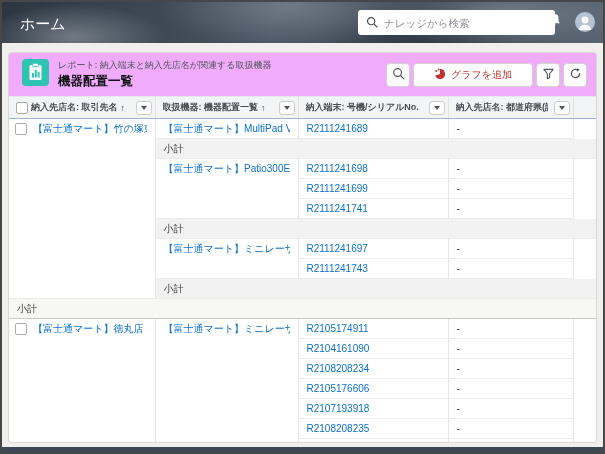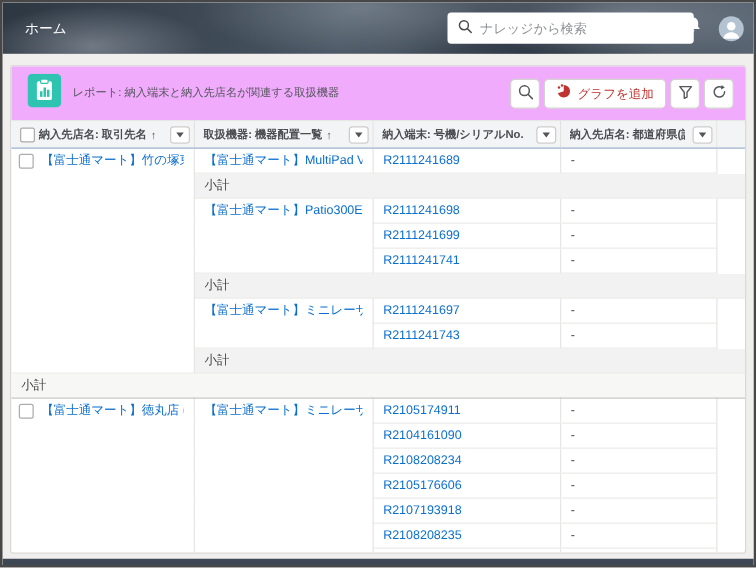--- a/index.html
+++ b/index.html
@@ -10,21 +10,21 @@
 
   
   .topbar{ position:relative; height:41px;
     background:
       radial-gradient(ellipse 140px 50px at 12% 85%, rgba(160,168,178,.55), transparent 65%),
       radial-gradient(ellipse 220px 70px at 48% 10%, rgba(150,160,172,.5), transparent 60%),
       radial-gradient(ellipse 200px 60px at 83% 30%, rgba(170,180,190,.45), transparent 60%),
       radial-gradient(ellipse 160px 60px at 70% 95%, rgba(40,50,62,.6), transparent 65%),
       linear-gradient(100deg,#2d3742,#4a5563 45%,#3a4450 75%,#5a6573);
   }
-  .home-link{ position:absolute; left:18px; top:13px; color:#fff; font-size:11px; cursor:pointer; }
+  .home-link{ position:absolute; left:18px; top:13px; color:#fff; font-size:15px; cursor:pointer; }
   .searchbox{ position:absolute; left:356px; top:8px; width:197px; height:25px; background:#fff;
               border-radius:3px; display:flex; align-items:center; padding:0 8px; gap:6px; }
   .searchbox input{ border:none; outline:none; flex:1; font-size:10.5px; color:#3e3e3c;
                     font-family:inherit; background:transparent; }
   .searchbox input::placeholder{ color:#8e9196; }
   .top-icons{ position:absolute; right:8px; top:10px; display:flex; align-items:center; gap:13px; }
   .avatar{ width:20px; height:20px; border-radius:50%; background:#b4c3d2; display:flex;
            align-items:center; justify-content:center; overflow:hidden; }
 
   
@@ -32,21 +32,21 @@
          border:1px solid #d9d9d7; border-radius:3px; overflow:hidden; }
   .card-head{ height:43px; display:flex; align-items:center; padding:0 9px 0 13px; background:#f0abfc; }
   .report-icon{ flex:0 0 auto; }
   .titles{ margin-left:9px; flex:1; min-width:0; }
   .eyebrow{ font-size:9px; color:#54565b; white-space:nowrap; overflow:hidden; }
   .page-title{ font-size:12.5px; font-weight:bold; color:#121317; margin-top:1px; }
   .actions{ display:flex; align-items:center; gap:3px; }
   .iconbtn{ width:24px; height:24px; border:1px solid #d4d2d0; border-radius:4px; background:#fff;
             display:flex; align-items:center; justify-content:center; cursor:pointer; padding:0; }
   .chartbtn{ height:24px; border:1px solid #d4d2d0; border-radius:4px; background:#fff;
-             display:flex; align-items:center; gap:5px; padding:0 9px; cursor:pointer;
+             display:flex; align-items:center; gap:5px; padding:0 20px; cursor:pointer;
              color:#bf3430; font-size:10px; font-family:inherit; }
 
   
   table{ border-collapse:collapse; table-layout:fixed; width:100%; }
   th,td{ overflow:hidden; white-space:nowrap; }
   thead th{ height:22px; background:#f3f4f6; border-top:1px solid #e7e7e5;
             border-bottom:1px solid #9db3d0; border-right:1px solid #e2e2e0;
             padding:0 3px 0 7px; font-size:9px; font-weight:bold; color:#4b4d52; text-align:left; }
   thead th.gut{ border-right:none; }
   .thc{ display:flex; align-items:center; gap:3px; min-width:0; }
@@ -112,20 +112,21 @@
           <rect width="27" height="27" rx="4" fill="#2fc3b2"></rect>
           <rect x="7.5" y="6" width="12" height="15" rx="1.5" fill="#fff"></rect>
           <rect x="10.5" y="4.2" width="6" height="3.4" rx="1" fill="#fff" stroke="#2fc3b2" stroke-width="1"></rect>
           <rect x="10" y="14" width="2" height="4.5" fill="#2fc3b2"></rect>
           <rect x="12.8" y="11" width="2" height="7.5" fill="#2fc3b2"></rect>
           <rect x="15.6" y="12.8" width="2" height="5.7" fill="#2fc3b2"></rect>
         </svg>
       </span>
       <div class="titles">
         <div class="eyebrow">レポート: 納入端末と納入先店名が関連する取扱機器</div>
+        <div class="page-title">機器配置一覧</div>
       </div>
       <div class="actions">
         <button class="iconbtn">
           <span>
             <svg width="13" height="13" viewBox="0 0 14 14">
                 <circle cx="6" cy="6" r="4.2" fill="none" stroke="#54565b" stroke-width="1.3"></circle>
                 <line x1="9.2" y1="9.2" x2="12.8" y2="12.8" stroke="#54565b" stroke-width="1.3" stroke-linecap="round"></line>
               </svg>
           </span>
         </button>

